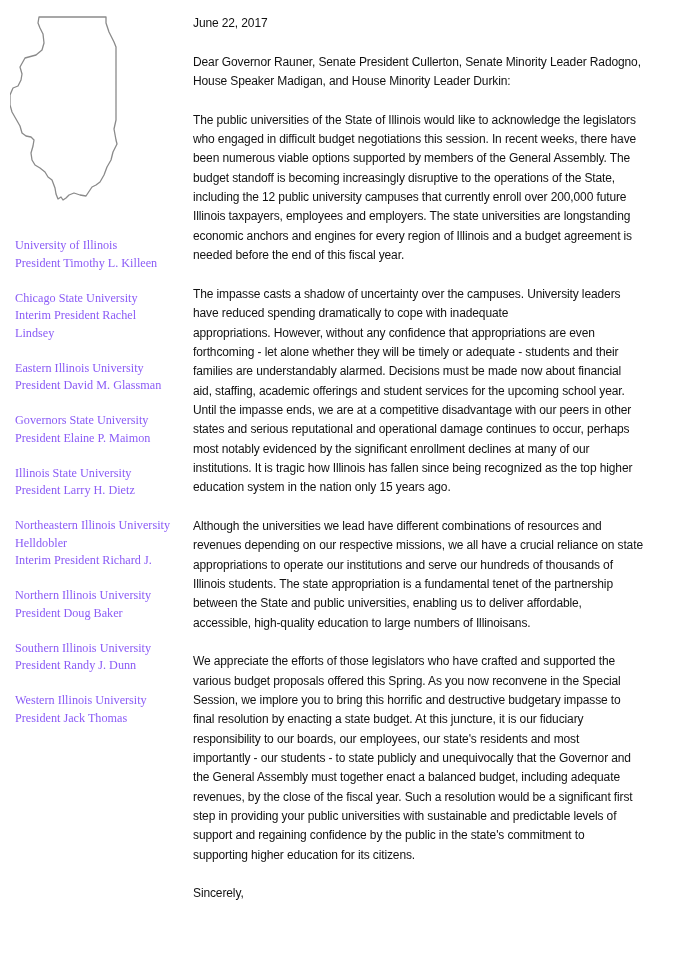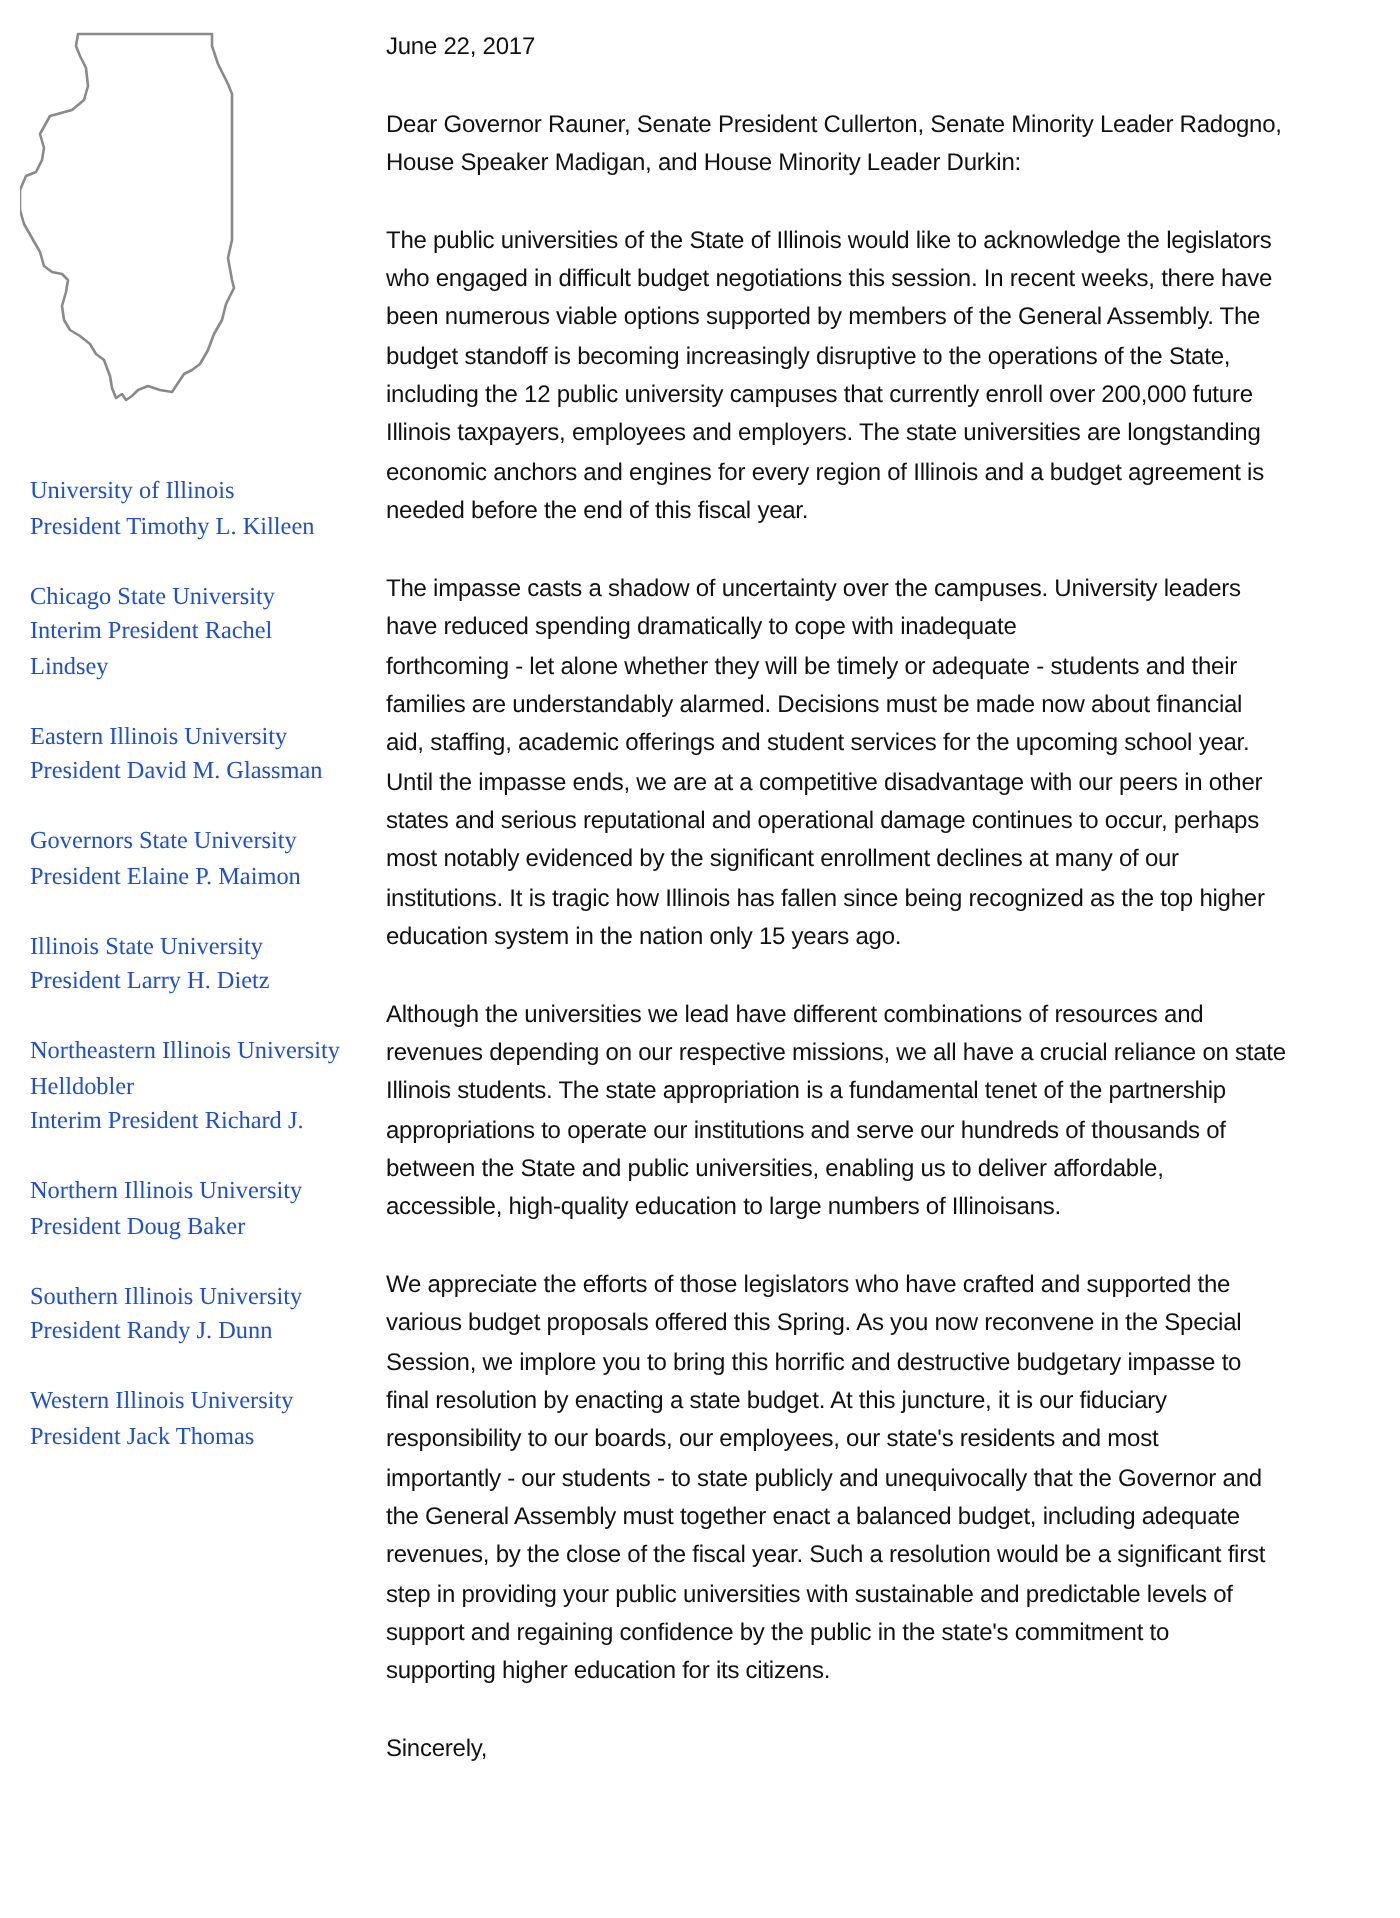--- a/index.html
+++ b/index.html
@@ -1,19 +1,19 @@
 <!DOCTYPE html>
 <html><head>
 <meta charset="utf-8">
 <style>
   html, body { margin: 0; padding: 0; background: #ffffff; }
   body { width: 700px; height: 959px; position: relative; overflow: hidden; }
   .map { position: absolute; left: 10px; top: 12px; width: 115px; height: 195px; }
   .sidebar { position: absolute; left: 15px; top: 237px; width: 175px;
-    font-family: "Liberation Serif", "DejaVu Serif", serif; font-size: 12.2px; color: #1d4ed8; line-height: 17.5px; }
+    font-family: "Liberation Serif", "DejaVu Serif", serif; font-size: 12.2px; color: #8b5cf6; line-height: 17.5px; }
   .uni { margin-bottom: 17.5px; }
   .uni div { white-space: nowrap; }
   .letter { position: absolute; left: 193px; top: 14px; width: 500px;
     font-family: "Liberation Sans", "DejaVu Sans", sans-serif; font-size: 12px; color: #111111; line-height: 19.35px; letter-spacing: -0.12px; }
   .line { white-space: nowrap; height: 19.35px; }
   .gap { height: 19.35px; }
 </style>
 </head>
 <body>
 
@@ -85,36 +85,37 @@
     <div class="line">including the 12 public university campuses that currently enroll over 200,000 future</div>
     <div class="line">Illinois taxpayers, employees and employers.  The state universities are longstanding</div>
     <div class="line">economic anchors and engines for every region of Illinois and a budget agreement is</div>
     <div class="line">needed before the end of this fiscal year.</div>
   </div>
   <div class="gap"></div>
 
   <div>
     <div class="line">The impasse casts a shadow of uncertainty over the campuses. University leaders</div>
     <div class="line">have reduced spending dramatically to cope with inadequate</div>
+    <div class="line">appropriations.  However, without any confidence that appropriations are even</div>
     <div class="line">forthcoming - let alone whether they will be timely or adequate - students and their</div>
     <div class="line">families are understandably alarmed.  Decisions must be made now about financial</div>
     <div class="line">aid, staffing, academic offerings and student services for the upcoming school year.</div>
     <div class="line">Until the impasse ends, we are at a competitive disadvantage with our peers in other</div>
     <div class="line">states and serious reputational and operational damage continues to occur, perhaps</div>
     <div class="line">most notably evidenced by the significant enrollment declines at many of our</div>
     <div class="line">institutions.  It is tragic how Illinois has fallen since being recognized as the top higher</div>
     <div class="line">education system in the nation only 15 years ago.</div>
   </div>
   <div class="gap"></div>
 
   <div>
     <div class="line">Although the universities we lead have different combinations of resources and</div>
     <div class="line">revenues depending on our respective missions, we all have a crucial reliance on state</div>
+    <div class="line">appropriations to operate our institutions and serve our hundreds of thousands of</div>
     <div class="line">Illinois students. The state appropriation is a fundamental tenet of the partnership</div>
-    <div class="line">appropriations to operate our institutions and serve our hundreds of thousands of</div>
     <div class="line">between the State and public universities, enabling us to deliver affordable,</div>
     <div class="line">accessible, high-quality education to large numbers of Illinoisans.</div>
   </div>
   <div class="gap"></div>
 
   <div>
     <div class="line">We appreciate the efforts of those legislators who have crafted and supported the</div>
     <div class="line">various budget proposals offered this Spring.  As you now reconvene in the Special</div>
     <div class="line">Session, we implore you to bring this horrific and destructive budgetary impasse to</div>
     <div class="line">final resolution by enacting a state budget.  At this juncture, it is our fiduciary</div>

